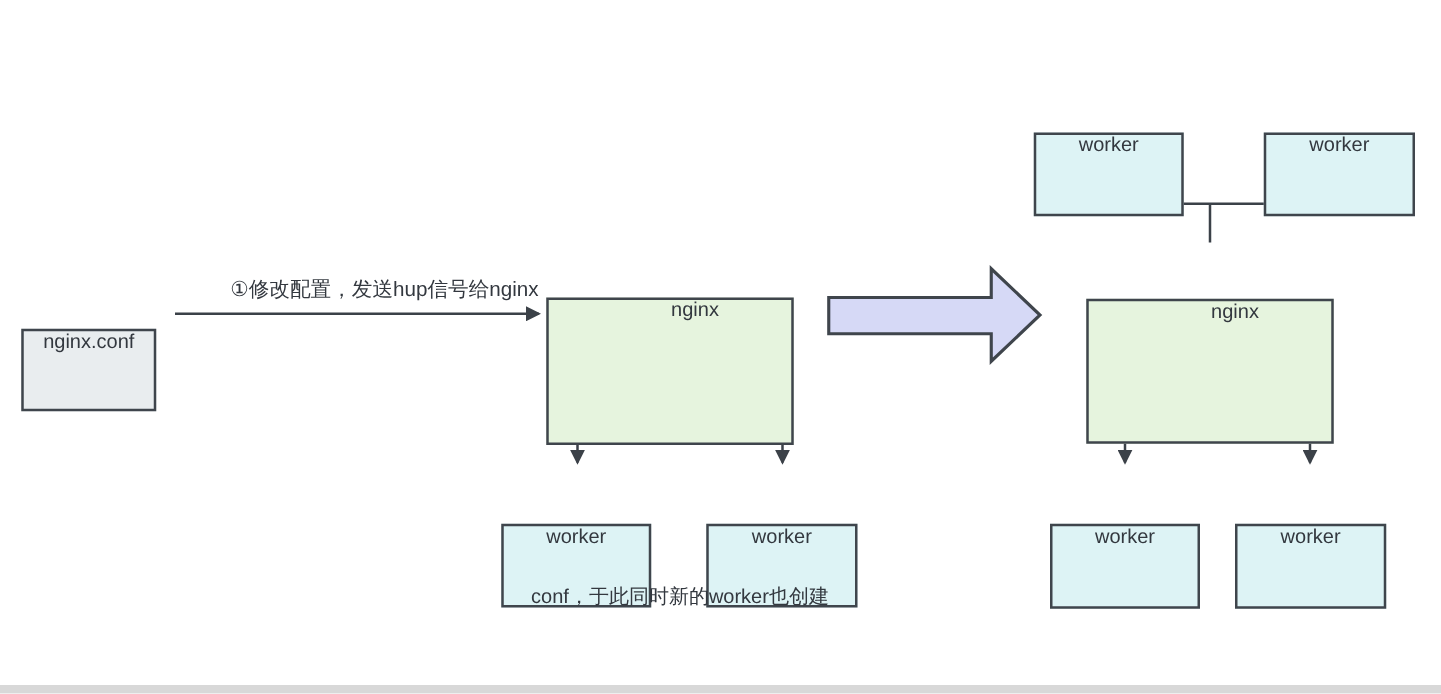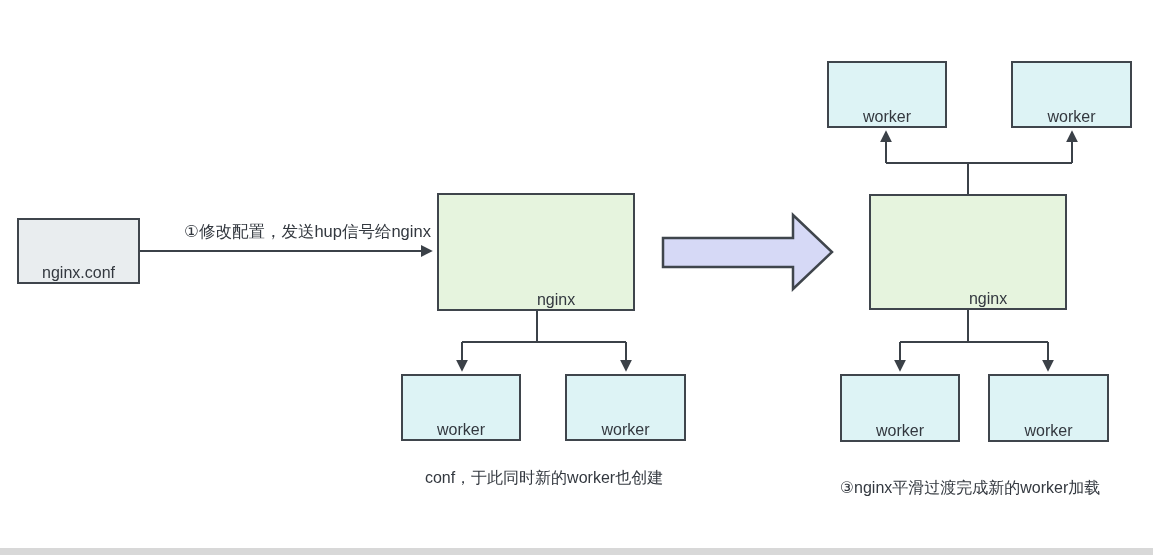--- a/index.html
+++ b/index.html
@@ -15,22 +15,22 @@
   html,body{margin:0;padding:0;background:#fff;}
   body{font-family:"Liberation Sans","DejaVu Sans",sans-serif;}
   .canvas{position:relative;width:1153px;height:555px;background:#fff;overflow:hidden;}
   .overlay{position:absolute;left:0;top:0;width:1153px;height:555px;}
   .cline{stroke:var(--line);stroke-width:2;fill:none;}
   marker path{fill:var(--line);}
   .big-arrow{fill:var(--arrow-fill);stroke:var(--border);stroke-width:2.5;stroke-linejoin:miter;}
   .node{
     position:absolute;box-sizing:border-box;
     border:2px solid var(--border);
-    display:flex;align-items:flex-end;justify-content:center;
-    font-size:16px;color:var(--text);
+    display:flex;align-items:flex-start;justify-content:center;
+    font-size:16px;color:var(--text);margin-top:45px;
   }
   .node.green{background:var(--node-green);padding-left:40px;}
   .node.cyan{background:var(--node-cyan);}
   .node.gray{background:var(--node-gray);}
   .caption{
     position:absolute;font-size:16px;color:var(--text);
     text-align:center;line-height:22px;white-space:nowrap;
   }
   .arrow-label{
     position:absolute;font-size:16.5px;color:var(--text);
@@ -68,21 +68,21 @@
       <line class="cline" x1="1072" y1="163" x2="1072" y2="132" marker-end="url(#arr)"></line>
     </g>
 
     <g>
       <path class="cline" d="M968,310 L968,342 M900,342 L1048,342"></path>
       <line class="cline" x1="900" y1="342" x2="900" y2="370" marker-end="url(#arr)"></line>
       <line class="cline" x1="1048" y1="342" x2="1048" y2="370" marker-end="url(#arr)"></line>
     </g>
   </svg>
 
-  <div class="node gray" style="left:17px;top:218px;width:123px;height:66px">
+  <div class="node gray" style="left:17px;top:218px;width:108px;height:66px">
     <span>nginx.conf</span>
   </div>
 
   <div class="node green" style="left:437px;top:193px;width:198px;height:118px">
     <span>nginx</span>
   </div>
 
   <div class="node cyan" style="left:401px;top:374px;width:120px;height:67px">
     <span>worker</span>
   </div>
@@ -107,16 +107,15 @@
   <div class="node cyan" style="left:988px;top:374px;width:121px;height:68px">
     <span>worker</span>
   </div>
 
   <div class="arrow-label" style="left:165px;top:221px;width:285px">①修改配置，发送hup信号给nginx</div>
 
   <div class="caption" style="left:394px;top:467px;width:300px">
     <div>conf，于此同时新的worker也创建</div>
   </div>
 
-  <div class="caption" style="left:820px;top:477px;width:300px">③nginx平滑过渡完成新的worker加载</div>
 
   <div class="bottom-bar"></div>
 </div>
 
 </body></html>

